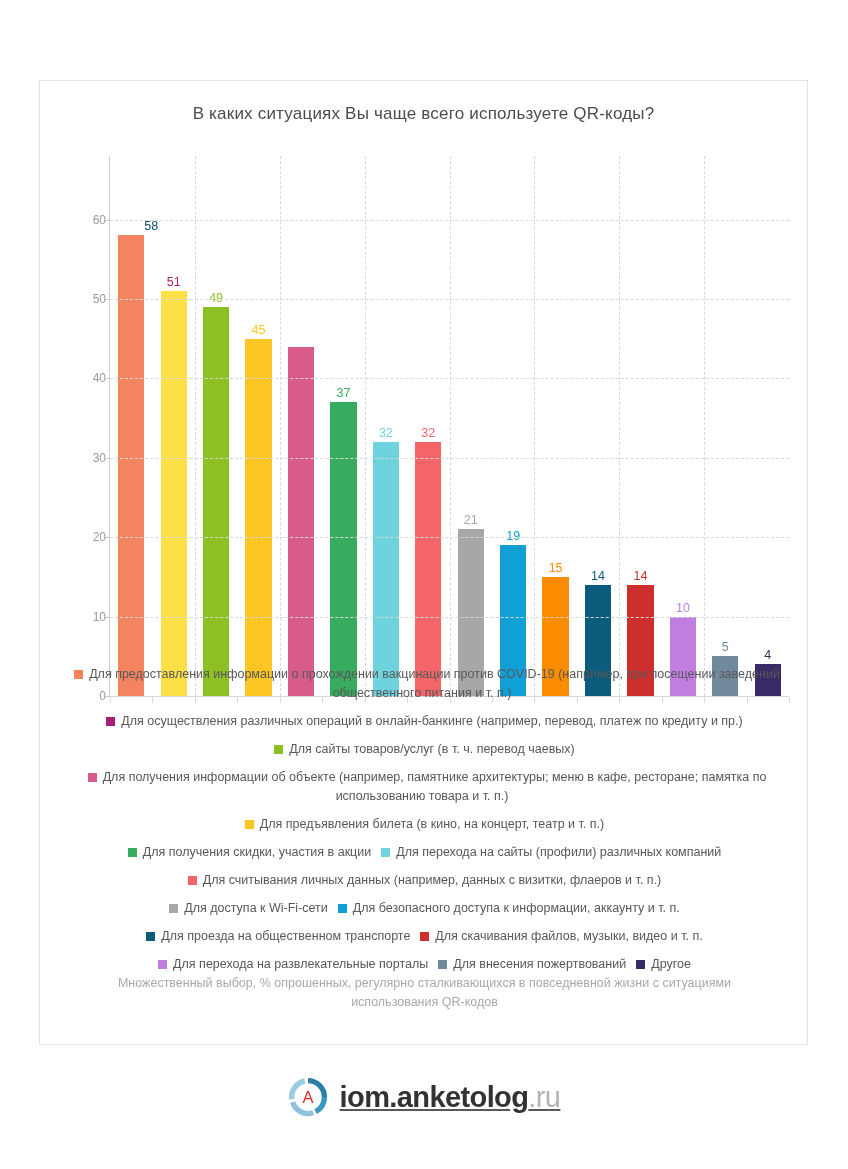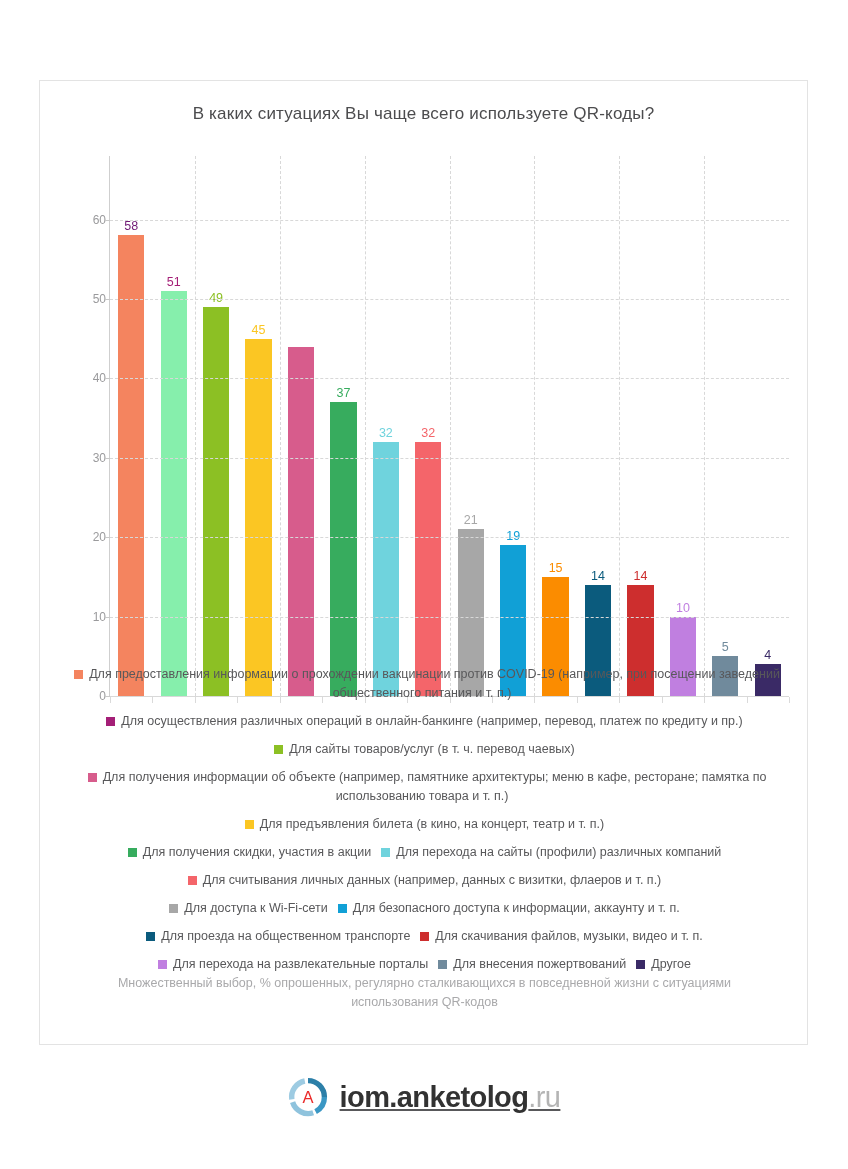--- a/index.html
+++ b/index.html
@@ -250,25 +250,25 @@
           <div class="y-lab" style="top: 147.941px;">50</div>
           <div class="y-lab" style="top: 68.5294px;">60</div>
         </div>
       <div class="axis-line"></div>
       <div class="axis-line-bottom"></div>
 
       <div class="plot-area" id="plot-area">
         <div class="bars" id="bars">
             <div class="bar-slot">
               <div class="bar" title="Для предоставления информации о прохождении вакцинации против COVID-19 (например, при посещении заведений общественного питания и т. п.): 58" style="height: 460.588px; background: rgb(244, 132, 95);">
-                <div class="bar-value" style="color: #701a75;">58</div>
-              </div>
-            </div>
-            <div class="bar-slot">
-              <div class="bar" title="Для осуществления различных операций в онлайн-банкинге (например, перевод, платеж по кредиту и пр.): 51" style="height: 405px; background: #86efac;">
+                <div class="bar-value" style="color: #0c4a6e; margin-left: 20px;">58</div>
+              </div>
+            </div>
+            <div class="bar-slot">
+              <div class="bar" title="Для осуществления различных операций в онлайн-банкинге (например, перевод, платеж по кредиту и пр.): 51" style="height: 405px; background: #fde047;">
                 <div class="bar-value" style="color: rgb(164, 31, 119);">51</div>
               </div>
             </div>
             <div class="bar-slot">
               <div class="bar" title="Для оплаты товаров/услуг (в т. ч. перевод чаевых): 49" style="height: 389.118px; background: rgb(140, 192, 36);">
                 <div class="bar-value" style="color: rgb(140, 192, 36);">49</div>
               </div>
             </div>
             <div class="bar-slot">
               <div class="bar" title="Для предъявления билета (в кино, на концерт, театр и т. п.): 45" style="height: 357.353px; background: rgb(251, 198, 35);">

